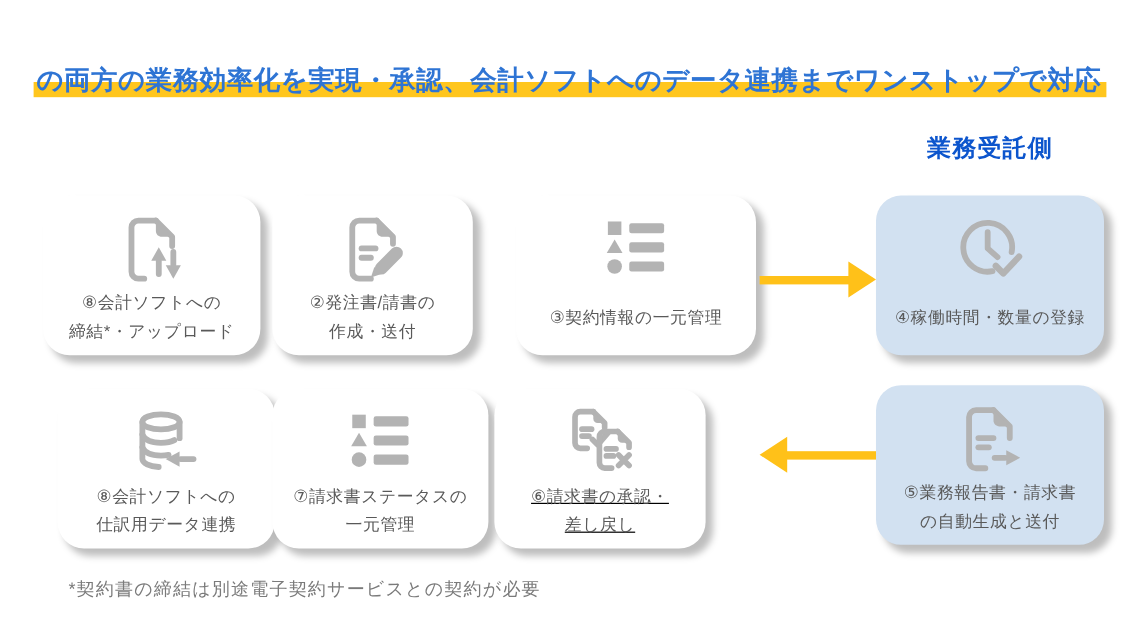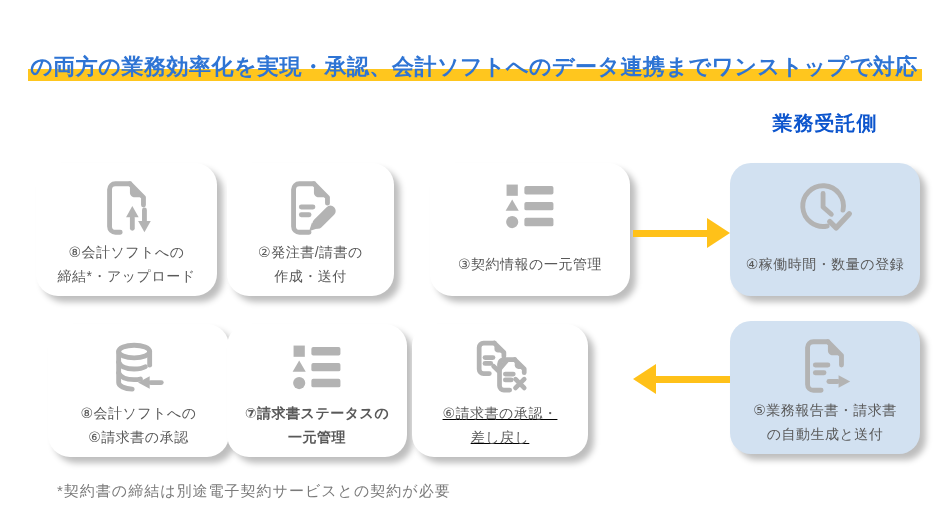--- a/index.html
+++ b/index.html
@@ -31,21 +31,21 @@
 
   .card{position:absolute;height:133px;background:#fff;border-radius:22px;
         box-shadow:6px 6px 6px rgba(0,0,0,0.26);
         display:flex;flex-direction:column;align-items:center;padding:14px 6px 6px;}
   .card.blue{background:var(--card-blue);border-radius:21px;}
   .c1{left:36px; top:163px;width:181px;}
   .c2{left:227px;top:163px;width:167px;}
   .c3{left:430px;top:163px;width:200px;}
   .c4{left:730px;top:163px;width:190px;}
   .c8{left:48px; top:324px;width:181px;justify-content:center;}
-  .c7{left:227px;top:324px;width:180px;font-weight:bold;}
+  .c7{left:227px;top:324px;width:180px;}
   .c6{left:412px;top:324px;width:176px;text-decoration:underline;}
   .c5{left:730px;top:321px;width:190px;}
 
   .icon-box{height:62px;flex:0 0 auto;color:var(--icon-gray);display:flex;
             align-items:center;justify-content:center;}
   .icon-box svg{display:block;}
   .label{flex:1;display:flex;flex-direction:column;justify-content:center;
          text-align:center;font-size:14px;line-height:1.7;color:var(--label-gray);
          letter-spacing:0.5px;}
 
@@ -154,21 +154,21 @@
         <path d="M11 14 V46 c0 3.5 6 6.3 14 6.8"></path>
         <path d="M43 14 V28"></path>
         <path d="M11 25 q3 7 16 7 q7.5 0 11.5 -2.3"></path>
         <path d="M11 36 q3 7 16 7 q3.5 0 6.5 -0.6"></path>
         <path d="M55 46 H44"></path>
         <polygon points="31,46 43,39.5 43,52.5" fill="currentColor" stroke="none"></polygon>
       </svg>
     </div>
     <div class="label">
       <span>⑧会計ソフトへの</span>
-      <span>⑥請求書の承認</span>
+      <span>仕訳用データ連携</span>
     </div>
   </div>
 
   <div class="card c7">
     <div class="icon-box">
       <svg width="60" height="60" viewBox="0 0 64 64" fill="currentColor">
         <rect x="7" y="7" width="12" height="12"></rect>
         <rect x="26" y="8.5" width="31" height="9" rx="2"></rect>
         <polygon points="13,23 20,35 6,35"></polygon>
         <rect x="26" y="25.5" width="31" height="9" rx="2"></rect>

